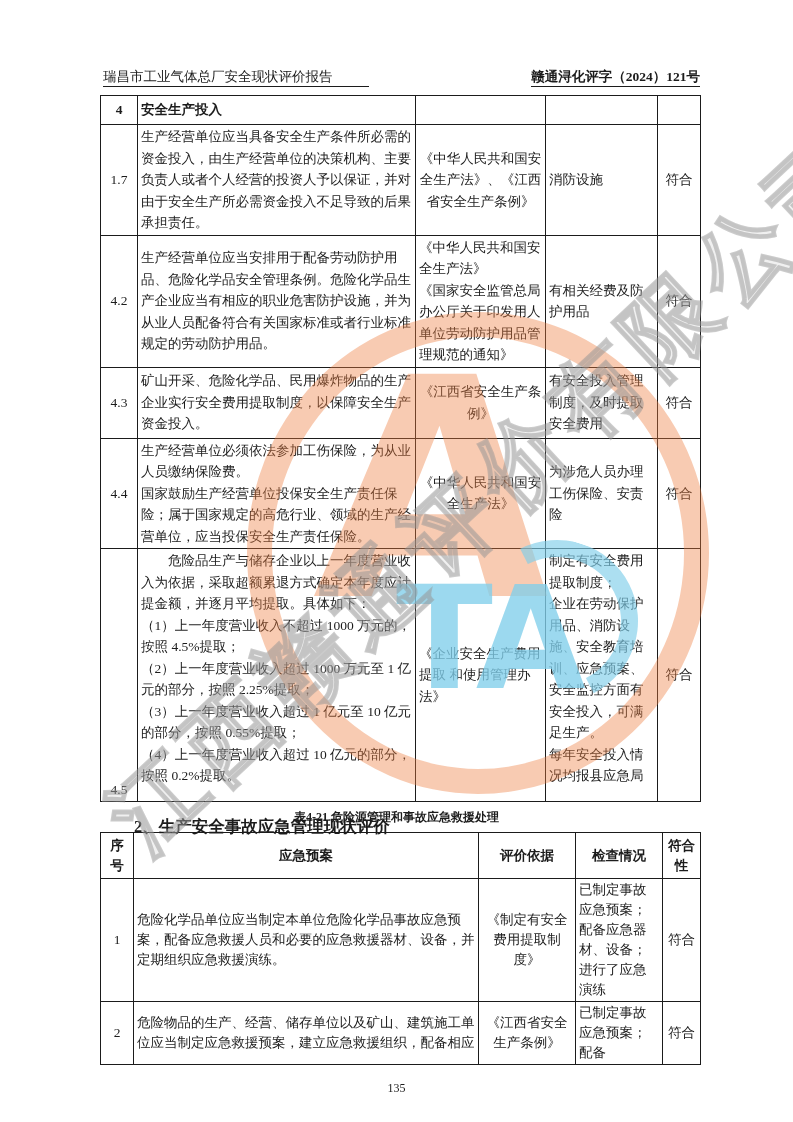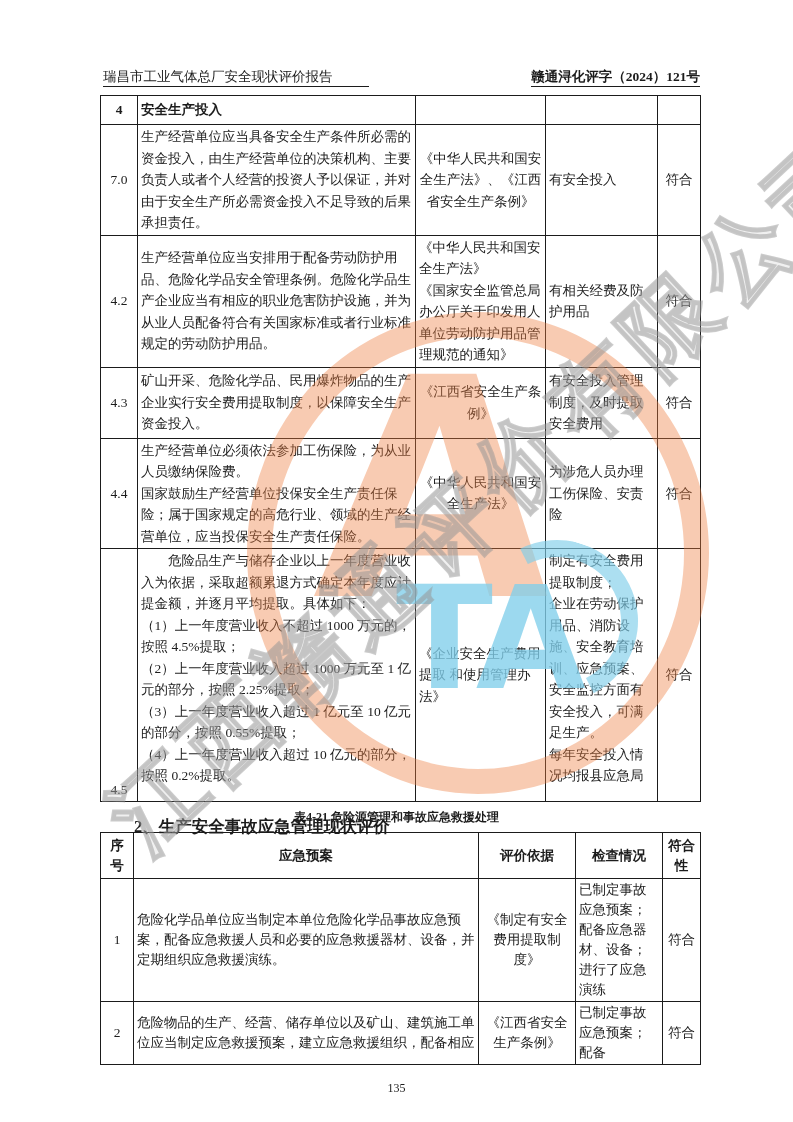--- a/index.html
+++ b/index.html
@@ -67,24 +67,24 @@
     </colgroup>
     <tbody>
         <tr>
       <td class="c b" style="height:26px">4</td>
       <td class="b">安全生产投入</td>
       <td></td>
       <td></td>
       <td></td>
     </tr>
     <tr>
-      <td class="c" style="height:107px">7.0</td>
+      <td class="c" style="height:107px">1.7</td>
       <td>生产经营单位应当具备安全生产条件所必需的资金投入，由生产经营单位的决策机构、主要负责人或者个人经营的投资人予以保证，并对由于安全生产所必需资金投入不足导致的后果承担责任。</td>
       <td class="c">《中华人民共和国安全生产法》、《江西省安全生产条例》</td>
-      <td>有安全投入</td>
+      <td>消防设施</td>
       <td class="c">符合</td>
     </tr>
     <tr>
       <td class="c" style="height:118px">4.2</td>
       <td>生产经营单位应当安排用于配备劳动防护用品、危险化学品安全管理条例。危险化学品生产企业应当有相应的职业危害防护设施，并为从业人员配备符合有关国家标准或者行业标准规定的劳动防护用品。</td>
       <td class="vtop">《中华人民共和国安全生产法》
 《国家安全监管总局办公厅关于印发用人单位劳动防护用品管理规范的通知》</td>
       <td>有相关经费及防护用品</td>
       <td class="c">符合</td>
     </tr>

